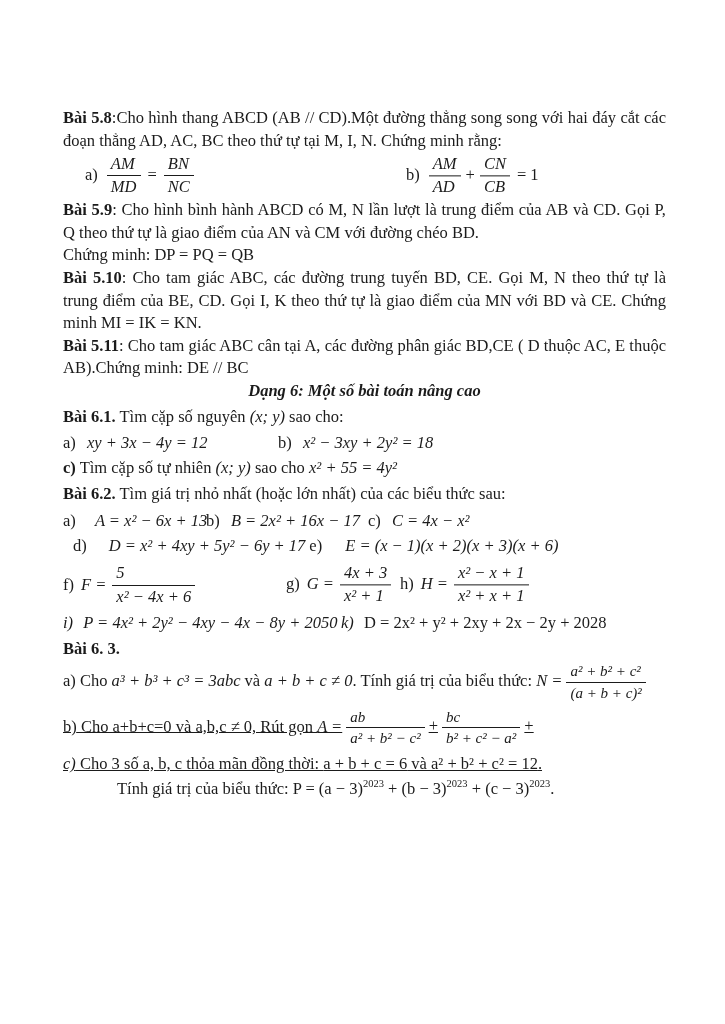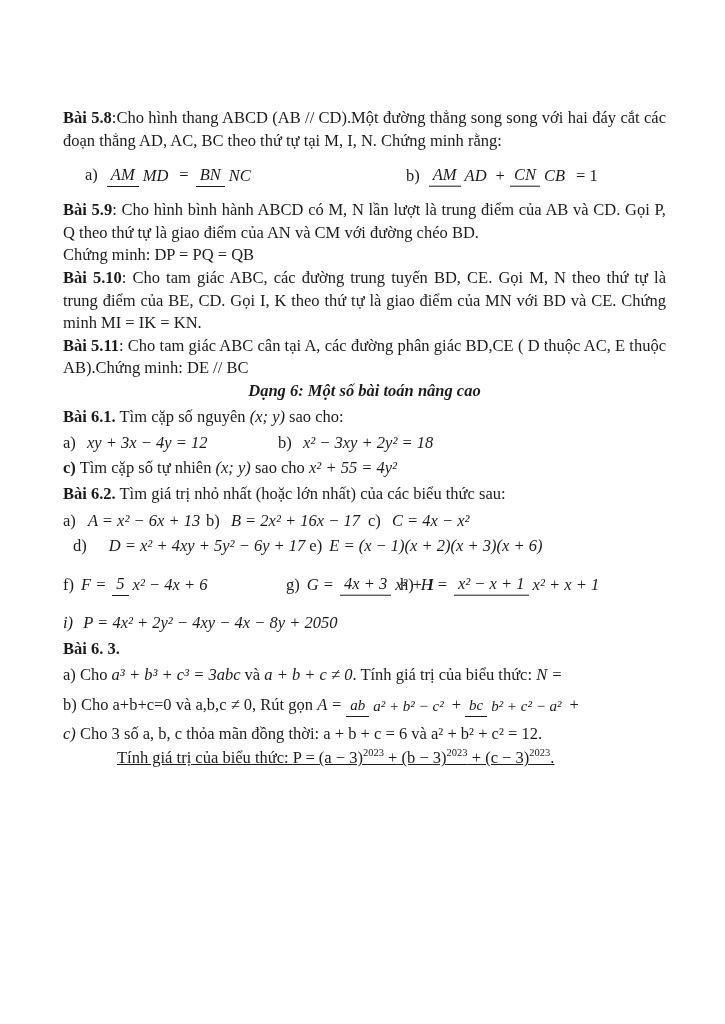--- a/index.html
+++ b/index.html
@@ -11,28 +11,28 @@
   p { margin:0; }
   .para { text-align:justify; }
   .b { font-weight:bold;margin-top:44px; }
   .bi { font-weight:bold; font-style:italic; }
   .it { font-style:italic; }
   .math { font-style:italic; }
   .center { text-align:center; }
   .mrow { position:relative; white-space:nowrap; }
   .grp { position:absolute; top:50%; transform:translateY(-50%); white-space:nowrap; }
   .grpt { position:absolute; top:0; white-space:nowrap; }
-  .frac { display:inline-flex; flex-direction:row; text-align:left; vertical-align:middle; line-height:1.22; margin:0 2px; }
+  .frac { display:inline-flex; flex-direction:column; text-align:left; vertical-align:middle; line-height:1.22; margin:0 2px; }
   .frac .num { border-bottom:1px solid #1b1b1b; padding:0 4px 1px; }
   .frac .den { padding:1px 4px 0; }
   .sm { font-size:15px; }
   .op { margin:0 5px; }
   .lbl { margin-right:7px; }
   .sup { font-size:10.5px; vertical-align:7px; line-height:0; }
-  .mt2 { margin-top:2px; } .mt3 { margin-top:3px; } .mt4 { margin-top:4px; } .mt6 { margin-top:6px; }
+  .mt2 { margin-top:2px; } .mt3 { margin-top:3px; } .mt4 { margin-top:4px; } .mt6 { margin-top:6px;text-decoration:underline; }
   .h46 { height:47px; display:flex; align-items:center; }
 </style>
 </head>
 <body>
 
 <div class="doc">
 
   <p class="para"><span class="b">Bài 5.8</span><span>:Cho hình thang ABCD (AB // CD).Một đường thẳng song song với hai đáy cắt các đoạn thẳng AD, AC, BC theo thứ tự tại M, I, N. Chứng minh rằng:</span></p>
 
   <p class="mrow h46" style="padding-left:22px;">
@@ -80,32 +80,32 @@
       <span class="math" style="margin-left:7px;text-align:center;">x² − 3xy + 2y² = 18</span>
     </span>
   </p>
 
   <p class="mt2"><span class="b">c)</span><span> Tìm cặp số tự nhiên </span><span class="math">(x; y)</span><span> sao cho </span><span class="math">x² + 55 = 4y²</span></p>
 
   <p class="mt4"><span class="b">Bài 6.2.</span><span> Tìm giá trị nhỏ nhất (hoặc lớn nhất) của các biểu thức sau:</span></p>
 
   <p class="mrow mt4">
     <span>a)</span>
-    <span class="math" style="margin-left:8px;">A = x² − 6x + 13</span>
+    <span class="math" style="margin-left:15px;">A = x² − 6x + 13</span>
     <span class="grpt" style="left:143px;">
       <span>b)</span>
       <span class="math" style="margin-left:7px;">B = 2x² + 16x − 17</span>
     </span>
     <span class="grpt" style="left:305px;">
       <span>c)</span>
       <span class="math" style="margin-left:7px;">C = 4x − x²</span>
     </span>
   </p>
 
-  <p class="mt2" style="padding-left:10px;"><span>d)</span><span class="math" style="margin-left:22px;">D = x² + 4xy + 5y² − 6y + 17</span><span style="margin-left:4px;">e)</span><span class="math" style="margin-left:7px;">E = (x − 1)(x + 2)(x + 3)(x + 6)</span></p>
+  <p class="mt2" style="padding-left:10px;"><span>d)</span><span class="math" style="margin-left:22px;">D = x² + 4xy + 5y² − 6y + 17</span><span style="margin-left:4px;">e)</span><span class="math" style="margin-left:23px;">E = (x − 1)(x + 2)(x + 3)(x + 6)</span></p>
 
   <p class="mrow" style="height:54px; display:flex; align-items:center; margin-top:1px;">
     <span class="lbl">f)</span>
     <span class="math" style="margin-right:4px;">F =</span>
     <span class="frac math">
         <span class="num">5</span>
         <span class="den">x² − 4x + 6</span>
       </span>
     <span class="grp" style="left:223px; display:flex; align-items:center;">
       <span class="lbl">g)</span>
@@ -121,31 +121,38 @@
       <span class="frac math">
           <span class="num">x² − x + 1</span>
           <span class="den">x² + x + 1</span>
         </span>
     </span>
   </p>
 
   <p class="mrow">
     <span class="math">i)</span>
     <span class="math" style="margin-left:6px;">P = 4x² + 2y² − 4xy − 4x − 8y + 2050</span>
+    <span class="grpt" style="left:278px;">
+      <span class="math">k)</span>
+      <span style="margin-left:6px;">D = 2x² + y² + 2xy + 2x − 2y + 2028</span>
+    </span>
   </p>
 
   <p class="b mt3">Bài 6. 3.</p>
 
-  <p class="mt2" style="line-height:26px;"><span>a)</span><span> Cho </span><span class="math">a³ + b³ + c³ = 3abc</span><span> và </span><span class="math">a + b + c ≠ 0</span><span>. Tính giá trị của biểu thức: </span><span class="math">N =</span></p>
+  <p class="mt2" style="line-height:26px;"><span>a)</span><span> Cho </span><span class="math">a³ + b³ + c³ = 3abc</span><span> và </span><span class="math">a + b + c ≠ 0</span><span>. Tính giá trị của biểu thức: </span><span class="math">N =</span><span class="frac math sm" style="margin-left:4px;">
+        <span class="num">a² + b² + c²</span>
+        <span class="den">(a + b + c)²</span>
+      </span></p>
 
   <p class="mt6"><span>b)</span><span> Cho a+b+c=0 và a,b,c ≠ 0, Rút gọn </span><span class="math">A =</span><span class="frac math sm" style="margin-left:4px;">
         <span class="num">ab</span>
         <span class="den">a² + b² − c²</span>
       </span><span style="margin:0 2px;">+</span><span class="frac math sm">
         <span class="num">bc</span>
         <span class="den">b² + c² − a²</span>
       </span><span style="margin:0 2px;">+</span></p>
 
   <p class="mt6"><span class="it">c)</span><span> Cho 3 số a, b, c thỏa mãn đồng thời: </span><span>a + b + c = 6</span><span> và </span><span>a² + b² + c² = 12</span><span>.</span></p>
 
-  <p class="mt2" style="padding-left:54px;text-decoration:underline;"><span>Tính giá trị của biểu thức: </span><span>P = </span><span>(a − 3)</span><span class="sup">2023</span><span> + (b − 3)</span><span class="sup">2023</span><span> + (c − 3)</span><span class="sup">2023</span><span>.</span></p>
+  <p class="mt2" style="padding-left:54px;"><span>Tính giá trị của biểu thức: </span><span>P = </span><span>(a − 3)</span><span class="sup">2023</span><span> + (b − 3)</span><span class="sup">2023</span><span> + (c − 3)</span><span class="sup">2023</span><span>.</span></p>
 
 </div>
 
 </body></html>

